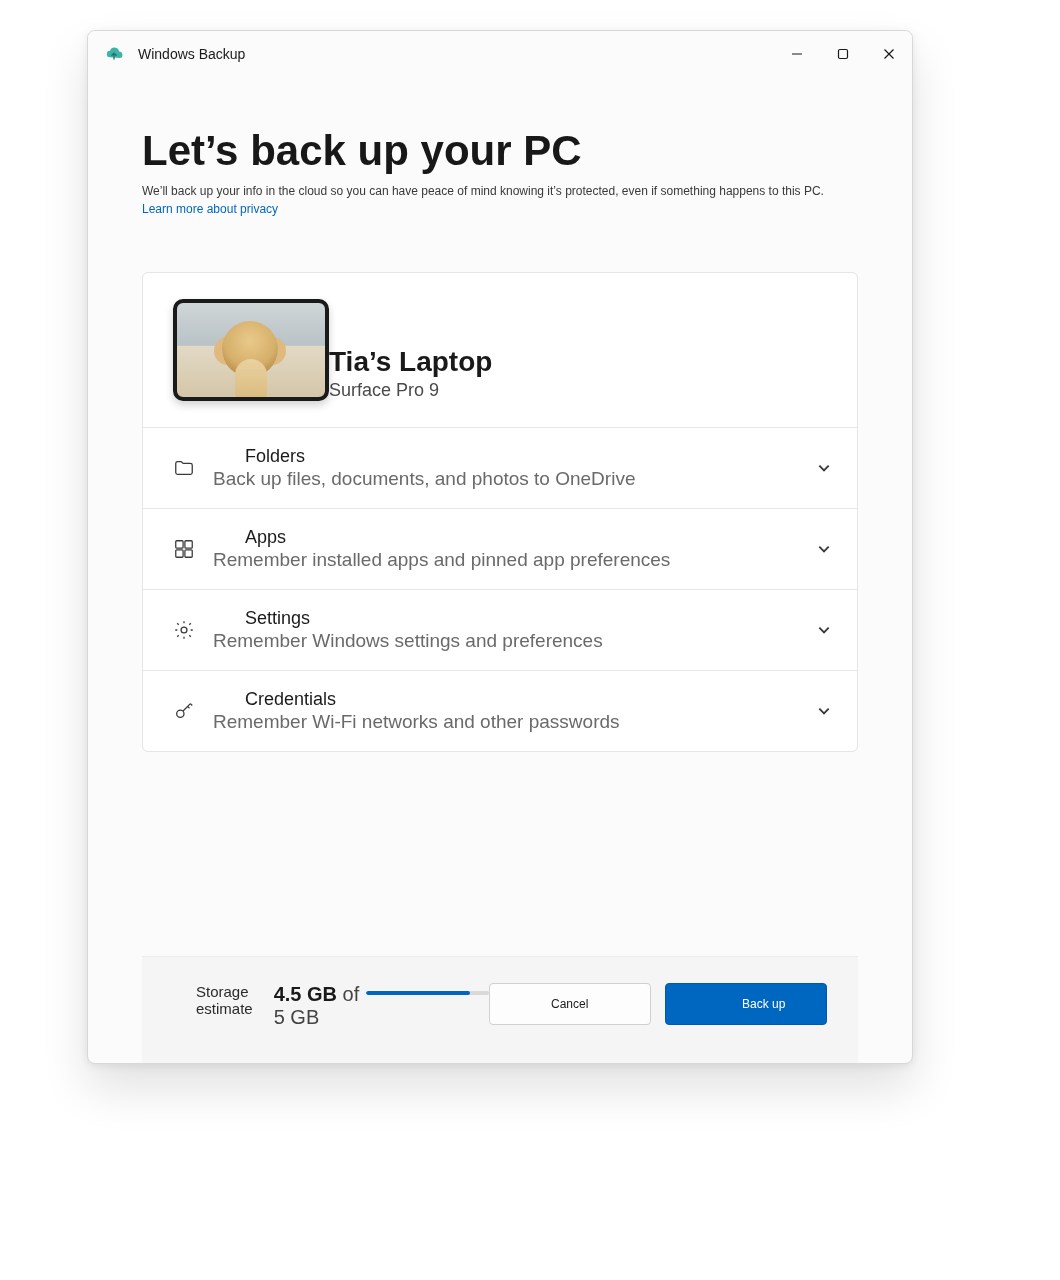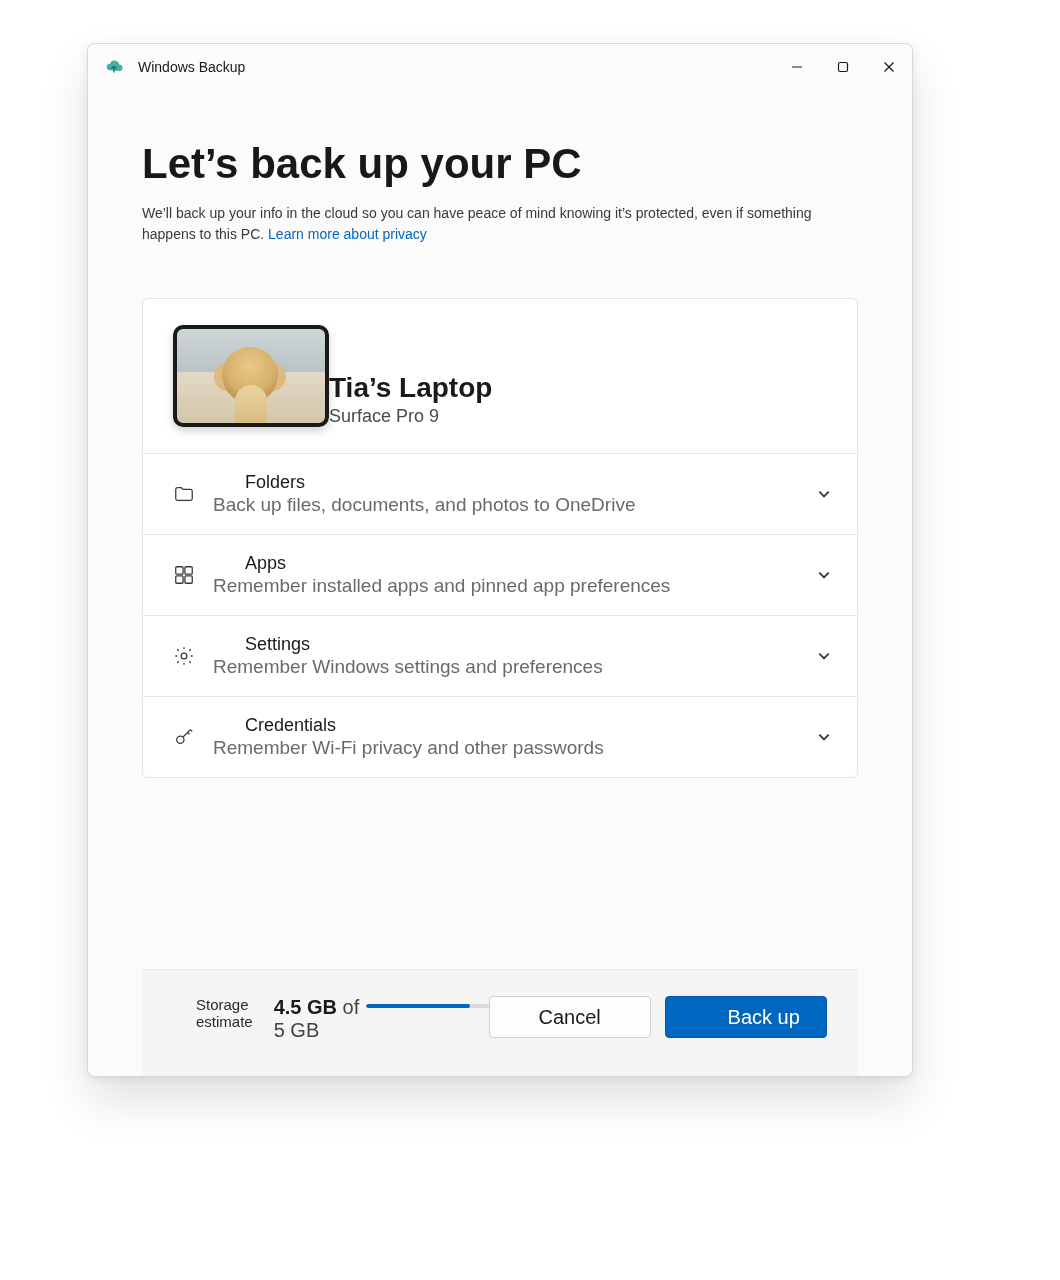--- a/index.html
+++ b/index.html
@@ -14,37 +14,37 @@
     --btn-primary-text:#ffffff;
     --btn-secondary-bg:#fdfdfd;
     --btn-secondary-border:#d0d0d0;
     --progress-track:#d9d9d9;
     --progress-fill:#0067c0;
   }
   html,body{margin:0;padding:0;background:#ffffff;font-family:"Segoe UI", "Segoe UI Variable", -apple-system, Arial, sans-serif;color:var(--text-primary);}
   body{width:1060px;height:1280px;box-sizing:border-box;}
   .stage{width:1060px;height:1280px;position:relative;}
   .window{
-    position:absolute;left:87px;top:43px;width:824px;height:1032px;
+    position:absolute;left:87px;top:30px;width:824px;height:1032px;
     background:#fbfbfb;border:1px solid #d8d8d8;border-radius:8px;
     box-shadow:0 24px 48px rgba(0,0,0,.12),0 2px 8px rgba(0,0,0,.08);
     display:flex;flex-direction:column;overflow:hidden;
   }
   
   .titlebar{height:46px;display:flex;align-items:center;justify-content:space-between;padding-left:16px;background:#fbfbfb;}
   .titlebar-left{display:flex;align-items:center;gap:14px;}
   .app-icon{width:20px;height:20px;display:flex;align-items:center;justify-content:center;}
   .app-title{font-size:14px;color:#1a1a1a;}
   .titlebar-right{display:flex;}
   .caption-btn{width:46px;height:46px;display:flex;align-items:center;justify-content:center;cursor:default;}
   .caption-btn svg{width:12px;height:12px;stroke:#1a1a1a;stroke-width:1.2;fill:none;}
   
   .content{flex:1;display:flex;flex-direction:column;padding:50px 54px 0 54px;min-height:0;}
   h1.page-title{margin:0 0 8px 0;font-size:42px;font-weight:600;line-height:1.15;color:#181818;}
-  .page-desc{font-size:14px;line-height:1.45;color:#393939;margin:7px 0 54px 0;max-width:700px;}
+  .page-desc{font-size:12px;line-height:1.45;color:#393939;margin:0 0 54px 0;max-width:700px;}
   .page-desc a{color:var(--link);text-decoration:none;}
   
   .card{background:#ffffff;border:1px solid var(--card-border);border-radius:6px;overflow:hidden;}
   .device-row{display:flex;align-items:flex-end;padding:26px 30px 26px 30px;}
   .device-thumb{
     width:156px;height:102px;border-radius:10px;border:4px solid #1a1a1a;box-sizing:border-box;
     background:linear-gradient(180deg,#cfd6d8 0%,#b9c2c5 45%,#e2d9c6 46%,#d4c6a8 100%);
     position:relative;box-shadow:0 4px 8px rgba(0,0,0,.18);
     overflow:hidden;
   }
@@ -71,21 +71,21 @@
   .chevron svg{width:14px;height:14px;stroke:#3a3a3a;stroke-width:1.6;fill:none;}
   
   .footer{margin-top:auto;border-top:1px solid #ececec;background:#f5f5f5;padding:26px 54px 34px 54px;display:flex;align-items:flex-start;justify-content:space-between;}
   .storage{display:flex;flex-direction:row;gap:6px;}
   .storage-label{font-size:15px;color:#2b2b2b;}
   .storage-value{font-size:20px;color:#444;}
   .storage-value strong{font-weight:600;color:#1a1a1a;}
   .progress{width:194px;height:4px;background:var(--progress-track);border-radius:2px;margin-top:8px;position:relative;overflow:hidden;}
   .progress-fill{height:100%;background:var(--progress-fill);border-radius:2px;width:0;}
   .actions{display:flex;gap:14px;align-items:center;}
-  .btn{height:42px;min-width:162px;border-radius:4px;font-size:20px;display:flex;align-items:center;justify-content:center;cursor:default;box-sizing:border-box;}
+  .btn{height:42px;min-width:162px;border-radius:4px;font-size:12px;display:flex;align-items:center;justify-content:center;cursor:default;box-sizing:border-box;}
   .btn-secondary{background:var(--btn-secondary-bg);border:1px solid var(--btn-secondary-border);color:#1a1a1a;}
   .btn-primary{background:var(--btn-primary);color:var(--btn-primary-text);border:1px solid #005aa9;padding-left:36px;}
 </style>
 </head>
 <body>
 
 <div class="stage">
   <div class="window">
 
     <div class="titlebar">
@@ -190,21 +190,21 @@
 
         <div class="exp-row">
           <span class="exp-icon">
             <svg viewBox="0 0 24 24">
                 <circle cx="8" cy="15" r="4"></circle>
                 <path d="M11 12l8-8M16 7l2 2M19 4l2 2"></path>
               </svg>
           </span>
           <div class="exp-text">
             <div class="exp-title">Credentials</div>
-            <div class="exp-sub">Remember Wi-Fi privacy and other passwords</div>
+            <div class="exp-sub">Remember Wi-Fi networks and other passwords</div>
           </div>
           <span class="chevron">
             <svg viewBox="0 0 12 12">
                 <polyline points="2,4 6,8 10,4"></polyline>
               </svg>
           </span>
         </div>
       </div>
 
       <div class="footer">

